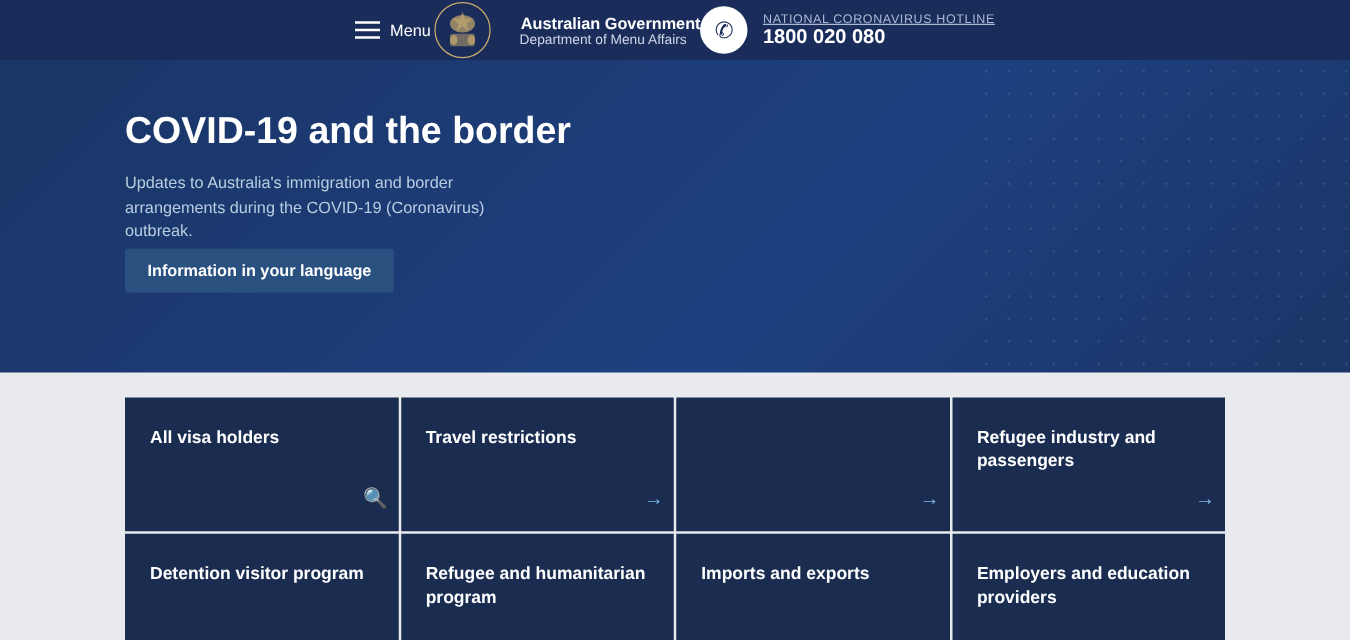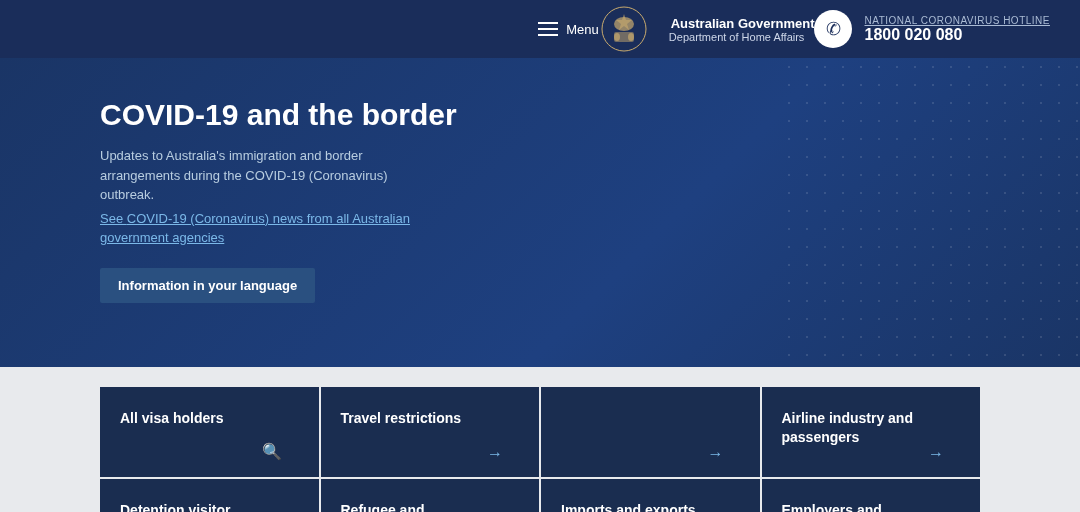--- a/index.html
+++ b/index.html
@@ -3,23 +3,23 @@
   <meta charset="utf-8">
   <style>
     * { margin: 0; padding: 0; box-sizing: border-box; }
     body { font-family: Arial, sans-serif; background: #e8eaed; }
 
     
     .header {
       background: #1a2d5a;
       display: flex;
       align-items: center;
-      justify-content: flex-end;
+      justify-content: center;
       padding: 10px 30px;
-      height: 58px;
+      height: 48px;
     }
     .header-left {
       display: flex;
       align-items: center;
       gap: 8px;
       color: white;
       cursor: pointer;
     }
     .hamburger-icon {
       display: flex;
@@ -151,24 +151,24 @@
     }
     .cards-grid {
       display: grid;
       grid-template-columns: repeat(4, 1fr);
       grid-template-rows: repeat(2, auto);
       gap: 2px;
     }
     .card {
       background: #1a2d50;
       color: white;
-      padding: 22px 36px 16px 20px;
+      padding: 22px 8px 16px 20px;
       min-height: 90px;
       display: flex;
-      flex-direction: row;
+      flex-direction: column;
       justify-content: flex-end;
       cursor: pointer;
       position: relative;
     }
     .card-title {
       font-size: 14px;
       font-weight: bold;
       color: white;
       line-height: 1.4;
       flex: 1;
@@ -204,58 +204,55 @@
     <svg class="logo-img" viewBox="0 0 50 50" xmlns="http://www.w3.org/2000/svg">
       <circle cx="25" cy="25" r="22" fill="none" stroke="#c8aa6e" stroke-width="1"></circle>
       <ellipse cx="25" cy="20" rx="10" ry="7" fill="#c8aa6e" opacity="0.7"></ellipse>
       <polygon points="25,10 27,16 33,16 28,20 30,26 25,22 20,26 22,20 17,16 23,16" fill="#c8aa6e" opacity="0.6"></polygon>
       <rect x="15" y="28" width="20" height="10" rx="2" fill="#c8aa6e" opacity="0.5"></rect>
       <ellipse cx="18" cy="33" rx="3" ry="4" fill="#c8aa6e" opacity="0.7"></ellipse>
       <ellipse cx="32" cy="33" rx="3" ry="4" fill="#c8aa6e" opacity="0.7"></ellipse>
     </svg>
     <div class="logo-text">
       <span class="gov-name">Australian Government</span>
-      <span class="dept-name">Department of Home Affairs</span>
+      <span class="dept-name">Department of Menu Affairs</span>
     </div>
   </div>
 
   <div class="header-right">
     <div class="phone-circle">✆</div>
     <div class="hotline-info">
       <span class="hotline-label">NATIONAL CORONAVIRUS HOTLINE</span>
       <span class="hotline-number">1800 020 080</span>
     </div>
   </div>
 </header>
 
 <section class="hero">
   <h1 class="hero-title">COVID-19 and the border</h1>
   <p class="hero-subtitle">Updates to Australia's immigration and border arrangements during the COVID-19 (Coronavirus) outbreak.</p>
-  <a class="hero-link" href="#">
-    <span>See </span><span>COVID-19 (Coronavirus) news from all Australian government agencies</span>
-  </a>
   <button class="lang-button">Information in your language</button>
 </section>
 
 <section class="cards-section">
   <div class="cards-grid">
 
     <div class="card">
       <span class="card-title">All visa holders</span>
       <span class="card-search-icon">🔍</span>
     </div>
     <div class="card">
       <span class="card-title">Travel restrictions</span>
       <span class="card-icon">→</span>
     </div>
     <div class="card">
       <span class="card-icon">→</span>
     </div>
     <div class="card">
-      <span class="card-title">Airline industry and passengers</span>
+      <span class="card-title">Refugee industry and passengers</span>
       <span class="card-icon">→</span>
     </div>
 
     <div class="card">
       <span class="card-title">Detention visitor program</span>
 
     </div>
     <div class="card">
       <span class="card-title">Refugee and humanitarian program</span>
 

